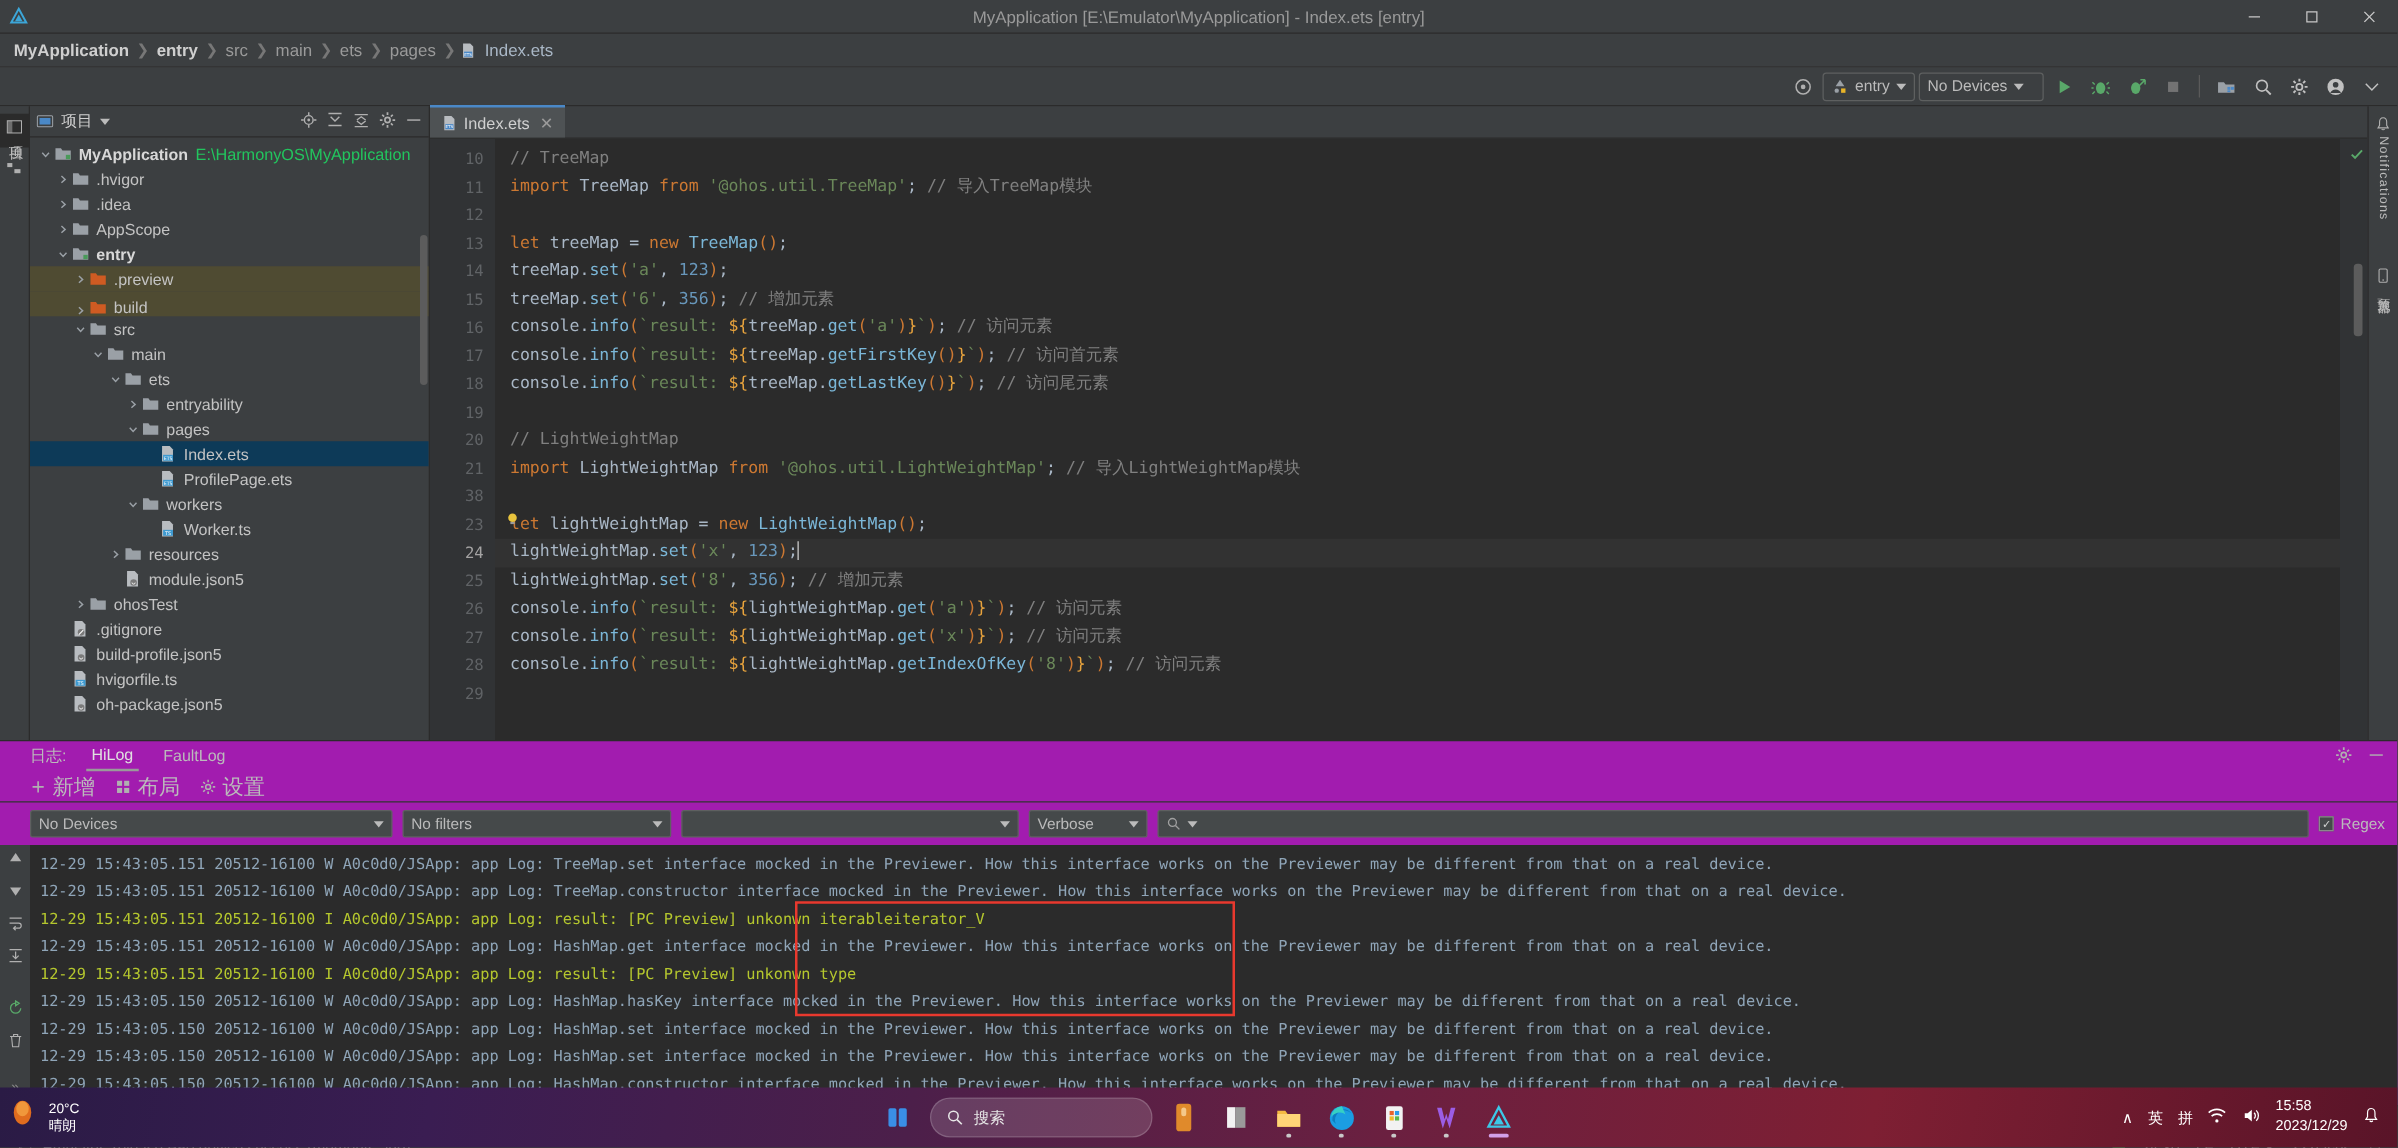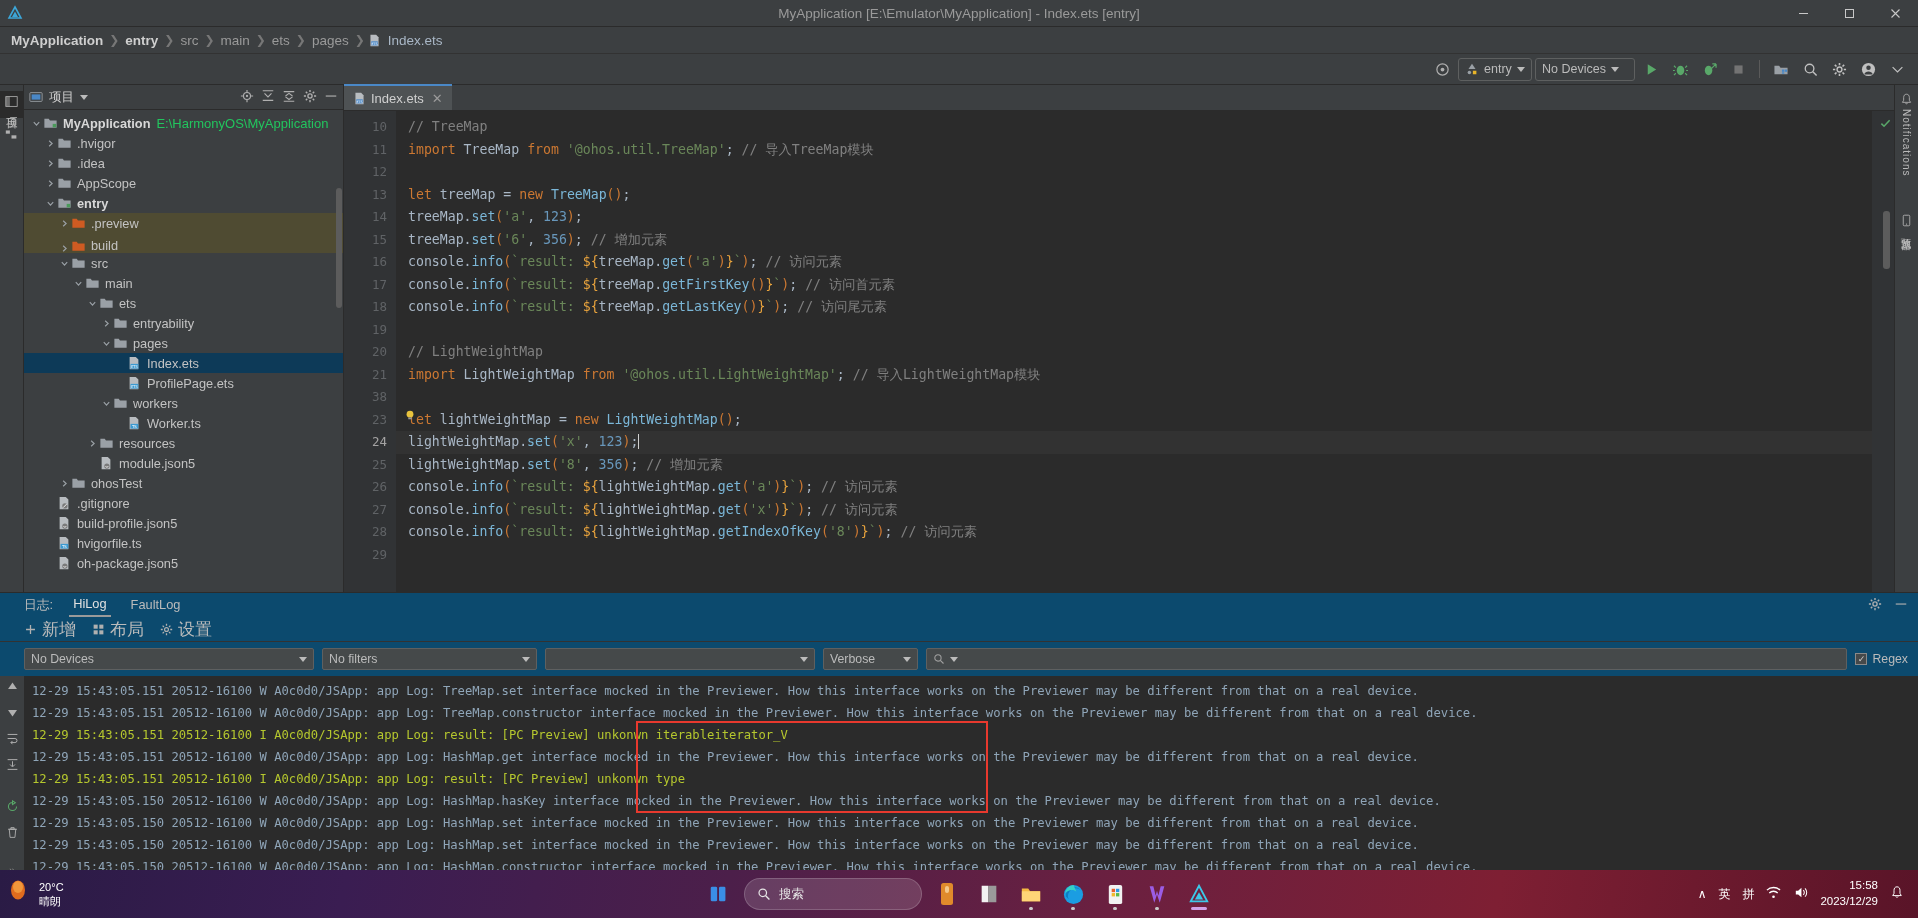--- a/index.html
+++ b/index.html
@@ -111,21 +111,21 @@
   .pl { color: #a9b7c6; } .tpl { color: #6a8759; } .dol { color: #e8a33d; }
   .paren { color: #cc7832; }
   .right-gut { width: 22px; background:#313335; flex:none; position:relative;}
   .err-stripe { position:absolute; right:5px; width:9px; height:9px; }
   .caret-bar { display:inline-block; width:1px; height:15px; background:#d0d0d0; vertical-align:-3px; }
 
   
   .rstrip { width: 24px; background:#3c3f41; border-left:1px solid #2b2b2b; display:flex; flex-direction:column; align-items:center; padding-top:8px; gap:12px;}
 
   
-  .logpanel { height: 292px; background: #0c4a6e; display:flex; flex-direction:column; border-top:1px solid #2b2b2b;}
+  .logpanel { height: 292px; background: #a21caf; display:flex; flex-direction:column; border-top:1px solid #2b2b2b;}
   .log-head { height: 24px; display: flex; align-items: center; padding-left: 24px; gap: 16px; }
   .log-head .lbl { font-size: 12.8px; color: #bbb; }
   .log-tab { font-size: 12.8px; color: #bbb; padding: 2px 4px 4px; }
   .log-tab.active { color: #e0e0e0; border-bottom: 2px solid #9a9a9a; }
   .log-head-right { margin-left:auto; display:flex; align-items:center; gap:12px; padding-right:10px;}
   .log-toolbar { height: 25px; display:flex; align-items:center; padding-left: 24px; gap: 16px; border-bottom:1px solid #323232;}
   .ltb { display:flex; align-items:center; gap:5px; font-size:17px; color:#bbb;}
   .filters { height: 34px; display:flex; align-items:center; gap:8px; padding: 0 10px 0 24px;}
   .fcombo {
     height: 22px; background:#45494a; border:1px solid #5e6060; border-radius:2px;
@@ -164,21 +164,21 @@
   .tb-center { position:absolute; left:50%; transform:translateX(-50%); display:flex; align-items:center; gap:8px; }
   .tb-search {
     width:178px; height:32px; border-radius:16px; background:rgba(255,255,255,0.14);
     display:flex; align-items:center; gap:8px; padding:0 12px; color:#e7e7e7; font-size:12.5px;
     border:1px solid rgba(255,255,255,0.18);
   }
   .tbi { width:34px;height:34px; display:flex;align-items:center;justify-content:center; border-radius:5px; position:relative;}
   .tbi.running::after { content:''; position:absolute; bottom:1px; left:50%; transform:translateX(-50%); width:4px;height:3px;border-radius:2px;background:#c9c9c9;}
   .tbi.active::after { content:''; position:absolute; bottom:1px; left:50%; transform:translateX(-50%); width:16px;height:3px;border-radius:2px;background:#d2a0e8;}
   .tb-tray { margin-left:auto; display:flex; align-items:center; gap:12px; padding-right:14px; color:#fff; font-size:12px;}
-  .tb-clock { text-align:right; line-height:1.35; font-size:11.5px; }
+  .tb-clock { line-height:1.35; font-size:11.5px; }
 </style>
 </head>
 <body>
 
 <div id="app">
 
   <div class="titlebar">
     <div class="app-logo">
       <svg width="16" height="16" viewBox="0 0 16 16">
           <path d="M8 2 L14 13 L2 13 Z" fill="none" stroke="#3ca6d8" stroke-width="1.6"></path>

